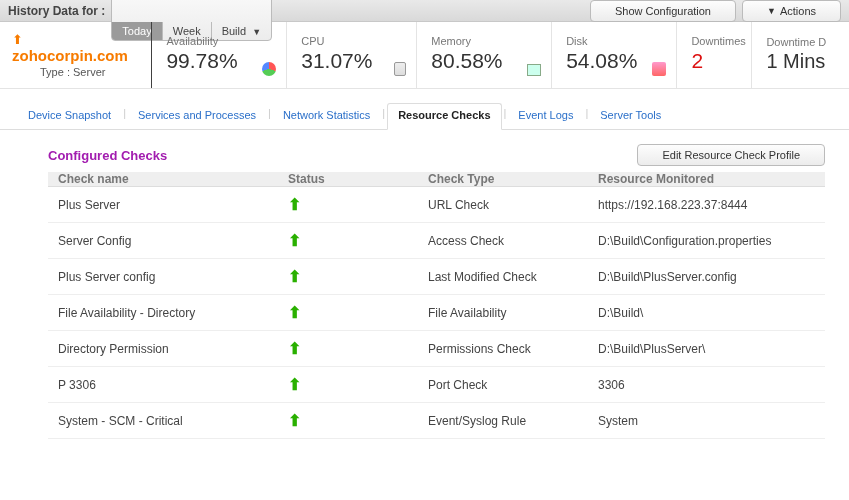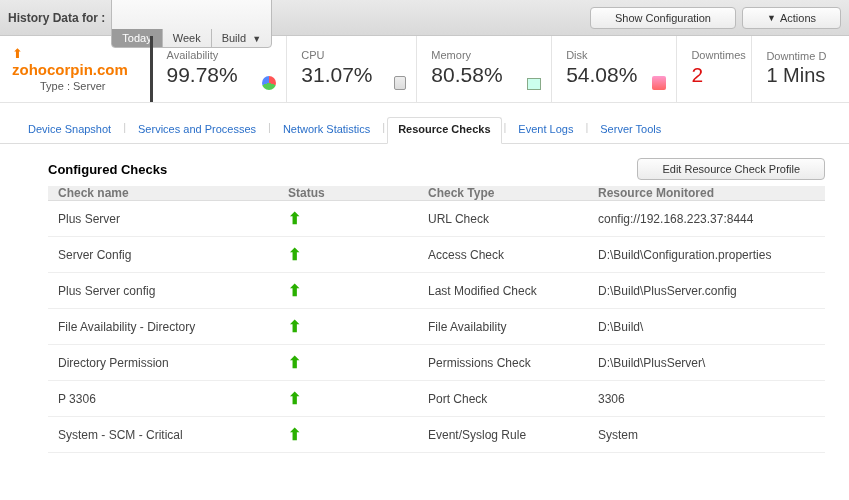--- a/index.html
+++ b/index.html
@@ -8,21 +8,21 @@
     font-size: 12px;
     color: #333;
     background: #fff;
     width: 849px;
     overflow: hidden;
   }
   
   .topbar {
     background: linear-gradient(#e9e9e9,#d9d9d9);
     border-bottom: 1px solid #c8c8c8;
-    height: 36px;
+    height: 22px;
     display: flex;
     align-items: center;
     padding: 0 8px;
     gap: 6px;
   }
   .topbar .label { font-weight: bold; color:#444; }
   .segbtn {
     display: inline-flex;
     border: 1px solid #bbb;
     border-radius: 4px;
@@ -56,21 +56,21 @@
   .btn .caret { font-size: 9px; }
   
   .metrics {
     display:flex;
     border-bottom:1px solid #e4e4e4;
     background:#fff;
   }
   .id-cell {
     width: 158px;
     padding: 10px 21px 10px 12px;
-    border-right:3px solid #404040;
+    border-right:1px solid #404040;
   }
   .id-cell .domain {
     color:#f77b00;
     font-weight:bold;
     font-size:15px;
   }
   .id-cell .up-arrow {
     color:#f77b00;
     margin-right:4px;
     font-size:13px;
@@ -143,21 +143,21 @@
     background:#fff;
   }
   .tabsep { color:#ccc; padding:0 2px 6px 2px; }
   
   .content { padding: 14px 24px 30px 48px; }
   .content-top {
     display:flex;
     align-items:center;
     margin-bottom: 6px;
   }
-  .section-title { font-weight:bold; font-size:13px; color:#000000; }
+  .section-title { font-weight:bold; font-size:13px; color:#a21caf; }
   .content-top .spacer { flex:1; }
   
   table.checks {
     width: 100%;
     border-collapse: collapse;
     margin-top: 2px;
   }
   table.checks th {
     text-align:left;
     background:#efefef;
@@ -269,21 +269,21 @@
         <th class="col-status">Status</th>
         <th class="col-type">Check Type</th>
         <th>Resource Monitored</th>
       </tr>
     </thead>
     <tbody id="checks-body">
         <tr>
           <td>Plus Server</td>
           <td><span class="up-ic">⬆</span></td>
           <td>URL Check</td>
-          <td>config://192.168.223.37:8444</td>
+          <td>https://192.168.223.37:8444</td>
         </tr>
         <tr>
           <td>Server Config</td>
           <td><span class="up-ic">⬆</span></td>
           <td>Access Check</td>
           <td>D:\Build\Configuration.properties</td>
         </tr>
         <tr>
           <td>Plus Server config</td>
           <td><span class="up-ic">⬆</span></td>

